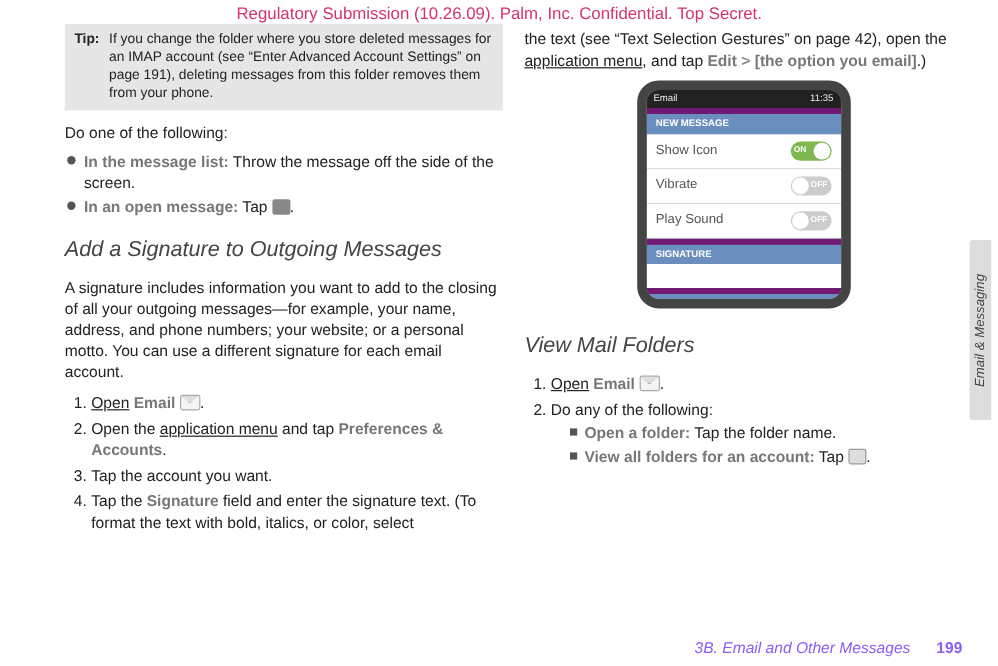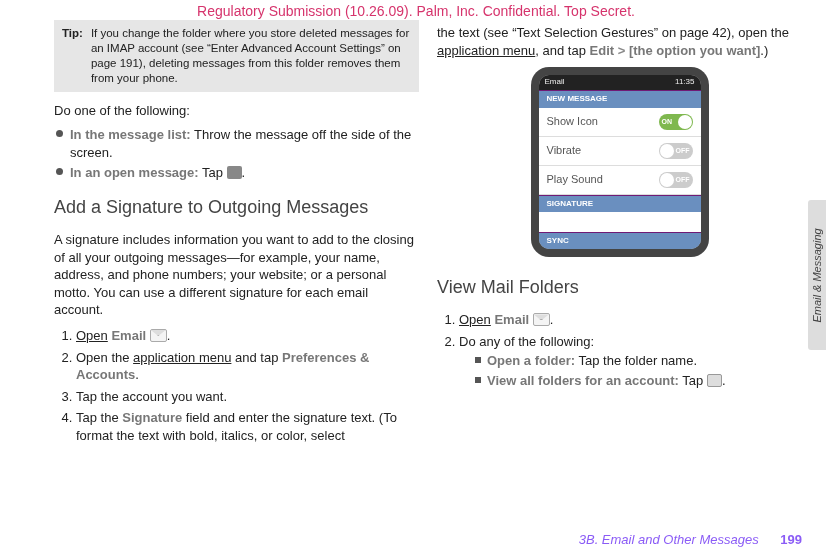--- a/index.html
+++ b/index.html
@@ -57,20 +57,21 @@
     left: 0;
     top: 4px;
     width: 7px;
     height: 7px;
     border-radius: 50%;
     background: #555;
   }
   .bold-grey { font-weight: bold; color: #777; }
   .h2 {
     font-size: 18px;
+    font-style: italic;
     color: #444;
     margin: 10px 0 8px;
     font-weight: normal;
   }
   .num-list { list-style: decimal; padding-left: 22px; }
   .num-list li { margin: 4px 0; }
   .underline { text-decoration: underline; }
   .icon-box {
     display: inline-block;
     width: 15px;
@@ -138,21 +139,21 @@
     font-size: 8px;
     background: #222;
     color: #eee;
   }
   .section-bar {
     background: #6a8fbf;
     color: #fff;
     font-size: 8px;
     font-weight: bold;
     padding: 3px 8px;
-    border-top: 1px solid #701a75;
+    border-top: 5px solid #701a75;
   }
   .row {
     display: flex;
     justify-content: space-between;
     align-items: center;
     background: #fff;
     padding: 6px 8px;
     border-bottom: 1px solid #ddd;
     color: #555;
     font-size: 11px;
@@ -269,21 +270,21 @@
       <li>Tap the account you want.</li>
       <li>
         <span>Tap the </span><span class="bold-grey">Signature</span><span> field and enter the signature text. (To format the text with bold, italics, or color, select</span>
       </li>
     </ol>
   </div>
 
   <div class="col">
 
     <p class="para">
-      <span>the text (see “Text Selection Gestures” on page 42), open the </span><span class="underline">application menu</span><span>, and tap </span><span class="bold-grey">Edit</span><span class="chev"> &gt; </span><span class="bold-grey">[the option you want]</span><span>.)</span>
+      <span>the text (see “Text Selection Gestures” on page 42), open the </span><span class="underline">application menu</span><span>, and tap </span><span class="bold-grey">Edit</span><span class="chev"> &gt; </span><span class="bold-grey">[the option you email]</span><span>.)</span>
     </p>
 
     <div class="phone-wrap">
       <div class="phone">
         <div class="screen">
           <div class="statusbar">
             <span>Email</span>
             <span>11:35</span>
           </div>
           <div class="section-bar">NEW MESSAGE</div>

